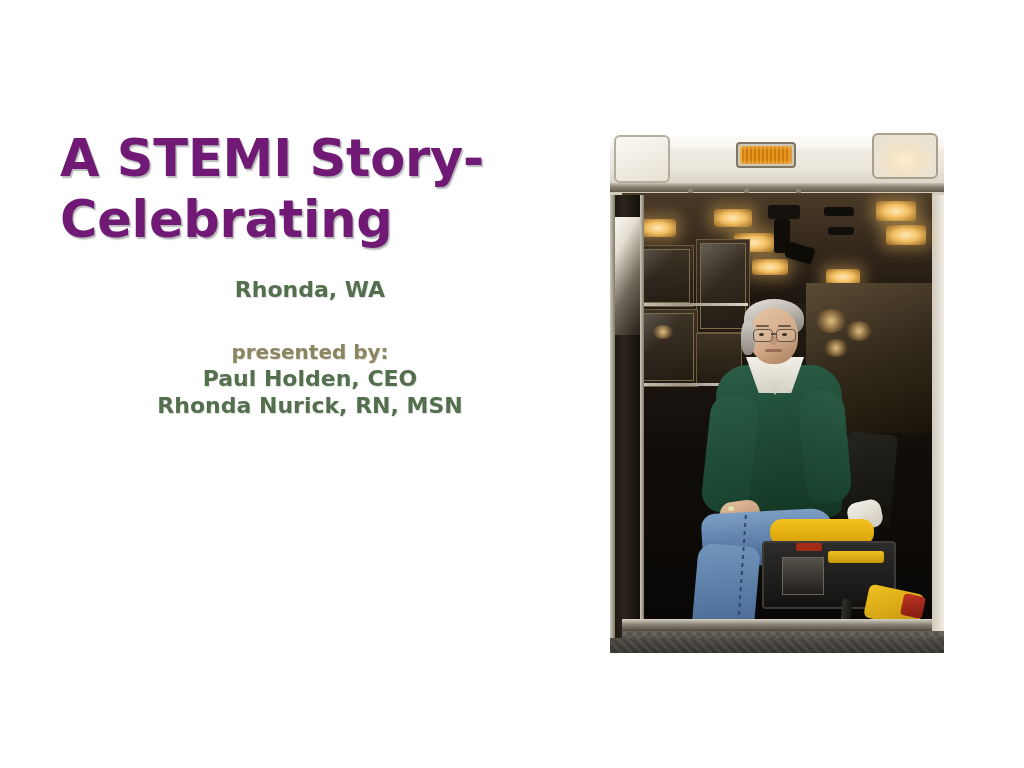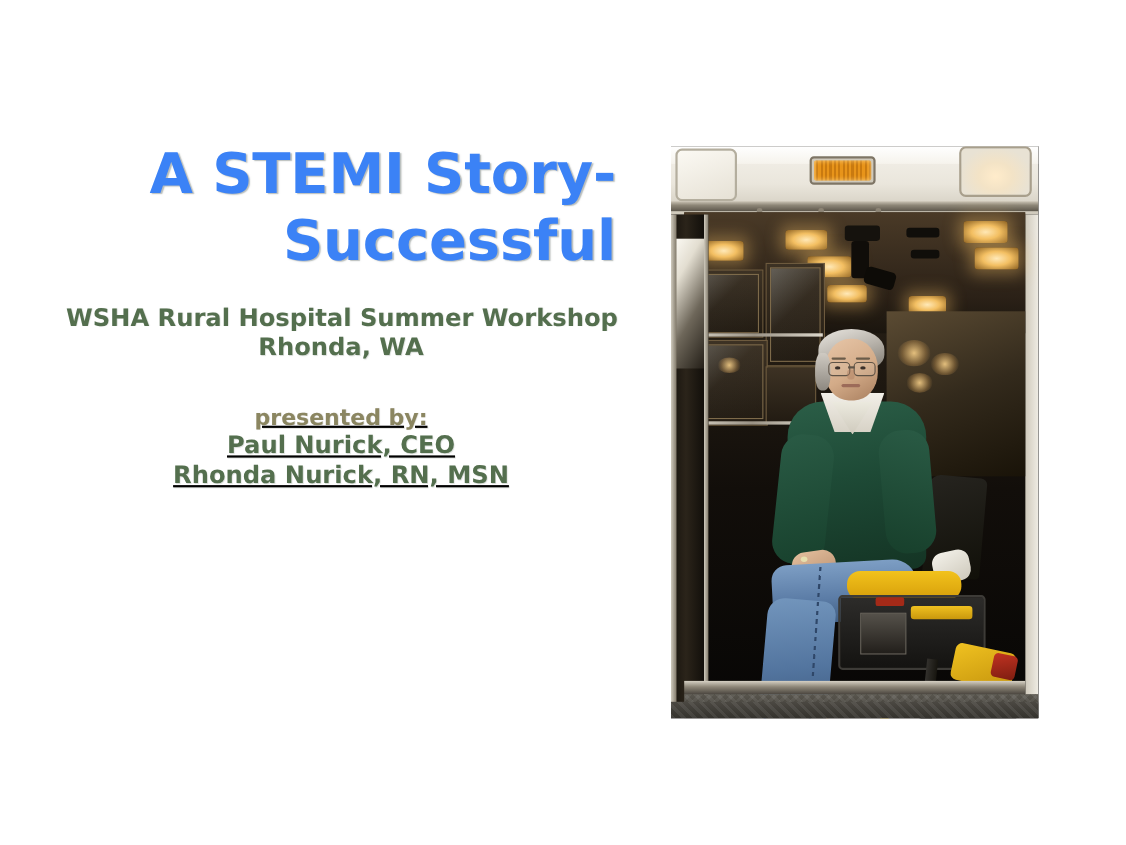--- a/index.html
+++ b/index.html
@@ -25,22 +25,22 @@
 
   
   .text-col {
     position: absolute;
     left: 60px;
     top: 128px;
     width: 500px;
   }
 
   .title {
-    text-align: right;
-    color: #3b82f6;
+    text-align: left;
+    color: #701a75;
     font-family: "DejaVu Sans", sans-serif;
     font-weight: 700;
     font-size: 51px;
     line-height: 61px;
     letter-spacing: -0.2px;
     text-shadow: 1.5px 1.5px 1.2px rgba(120,130,125,0.55);
     margin: 0;
   }
 
   .subtitle-block {
@@ -435,33 +435,32 @@
 </style>
 </head>
 <body>
 
 <div class="slide">
 
   <div class="text-col">
 
     <div class="title">
       <div>A STEMI Story-</div>
-      <div>Successful</div>
+      <div>Celebrating</div>
     </div>
 
     <div class="subtitle-block">
-      <div class="body-line">WSHA Rural Hospital Summer Workshop</div>
       <div class="body-line">Rhonda, WA</div>
     </div>
 
     <div class="spacer-gap"></div>
 
-    <div class="subtitle-block" style="margin-top:0;text-decoration:underline;">
+    <div class="subtitle-block" style="margin-top:0;">
       <div class="label-line">presented by:</div>
-      <div class="body-line">Paul Nurick, CEO</div>
+      <div class="body-line">Paul Holden, CEO</div>
       <div class="body-line">Rhonda Nurick, RN, MSN</div>
     </div>
 
   </div>
 
   <div class="photo-frame">
     <div class="photo">
 
       <div class="amb-top"></div>
       <div class="amb-top-sheen"></div>

